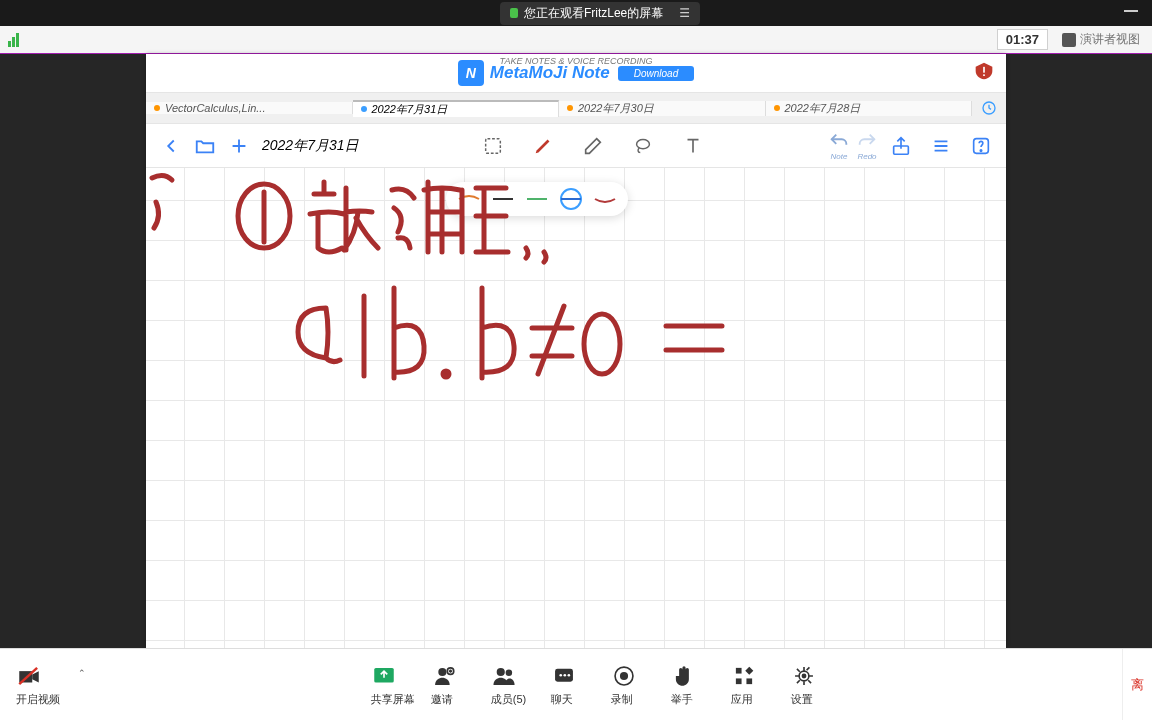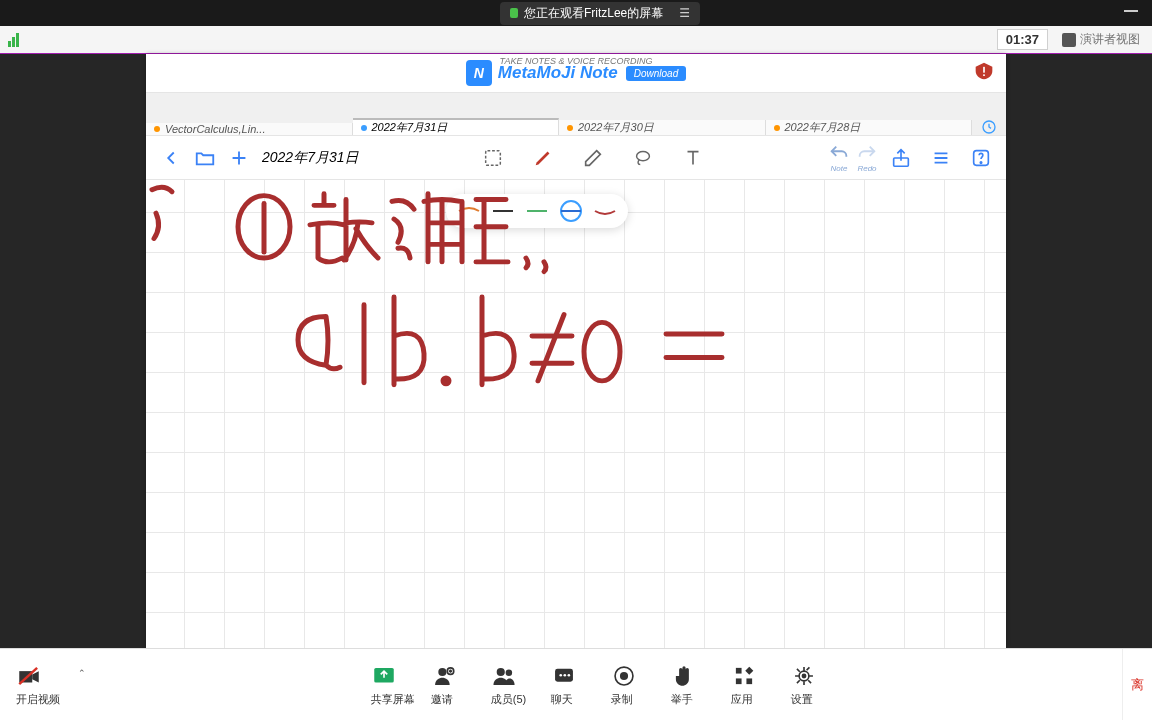--- a/index.html
+++ b/index.html
@@ -23,25 +23,25 @@
 
 
 .workarea { position: absolute; top: 54px; left: 0; right: 0; bottom: 72px; background: #262626; display: flex; justify-content: center; font-style: italic; }
 .ipad { width: 860px; height: 100%; background: #fafafa; position: relative; display: flex; flex-direction: column; box-shadow: 0 0 4px rgba(0,0,0,.3); }
 
 
 .banner { height: 38px; display: flex; align-items: center; justify-content: center; position: relative; background: #fff; }
 .banner .logo { width: 26px; height: 26px; background: #2b8cff; border-radius: 4px; margin-right: 6px; display: flex; align-items: center; justify-content: center; color: #fff; font-weight: bold; font-size: 14px; }
 .banner .title { color: #2b8cff; font-weight: 600; font-size: 17px; }
 .banner .sub { font-size: 9px; color: #777; position: absolute; top: 2px; left: 50%; transform: translateX(-50%); white-space: nowrap; }
-.banner .dl { background: #2b8cff; color: #fff; font-size: 10px; padding: 2px 8px; border-radius: 3px; margin-left: 8px; }
+.banner .dl { background: #2b8cff; color: #fff; font-size: 10px; padding: 2px 16px; border-radius: 3px; margin-left: 8px; }
 .banner .alert { position: absolute; right: 12px; top: 6px; width: 20px; height: 22px; color: #c0392b; }
 
 
-.tabrow { height: 44px; display: flex; align-items: flex-end; background: #f0f0f0; font-size: 11px; color: #555; border-top: 1px solid #e5e5e5; border-bottom: 1px solid #e5e5e5; }
+.tabrow { height: 32px; display: flex; align-items: center; background: #f0f0f0; font-size: 11px; color: #555; border-top: 1px solid #e5e5e5; border-bottom: 1px solid #e5e5e5; }
 .tabrow .tab { flex: 1; display: flex; align-items: center; padding: 0 8px; gap: 5px; border-right: 1px solid #ddd; background: #fafafa; overflow: hidden; white-space: nowrap; }
 .tabrow .tab.active { background: #fff; color: #000; border-top: 2px solid #bbb; }
 .tabrow .tab .dot { width: 6px; height: 6px; border-radius: 50%; background: #ff9500; flex: 0 0 6px; }
 .tabrow .tab.active .dot { background: #3b9eff; }
 .tabrow .clock { width: 34px; display: flex; align-items: center; justify-content: center; color: #3b9eff; }
 
 
 .toolbar { height: 44px; display: flex; align-items: center; background: #fff; border-bottom: 1px solid #e5e5e5; padding: 0 8px; font-size: 13px; color: #3b82f6; }
 .toolbar .btn { width: 34px; height: 34px; display: flex; align-items: center; justify-content: center; color: #3b82f6; }
 .toolbar .title { color: #000; margin-left: 6px; font-size: 14px; }

